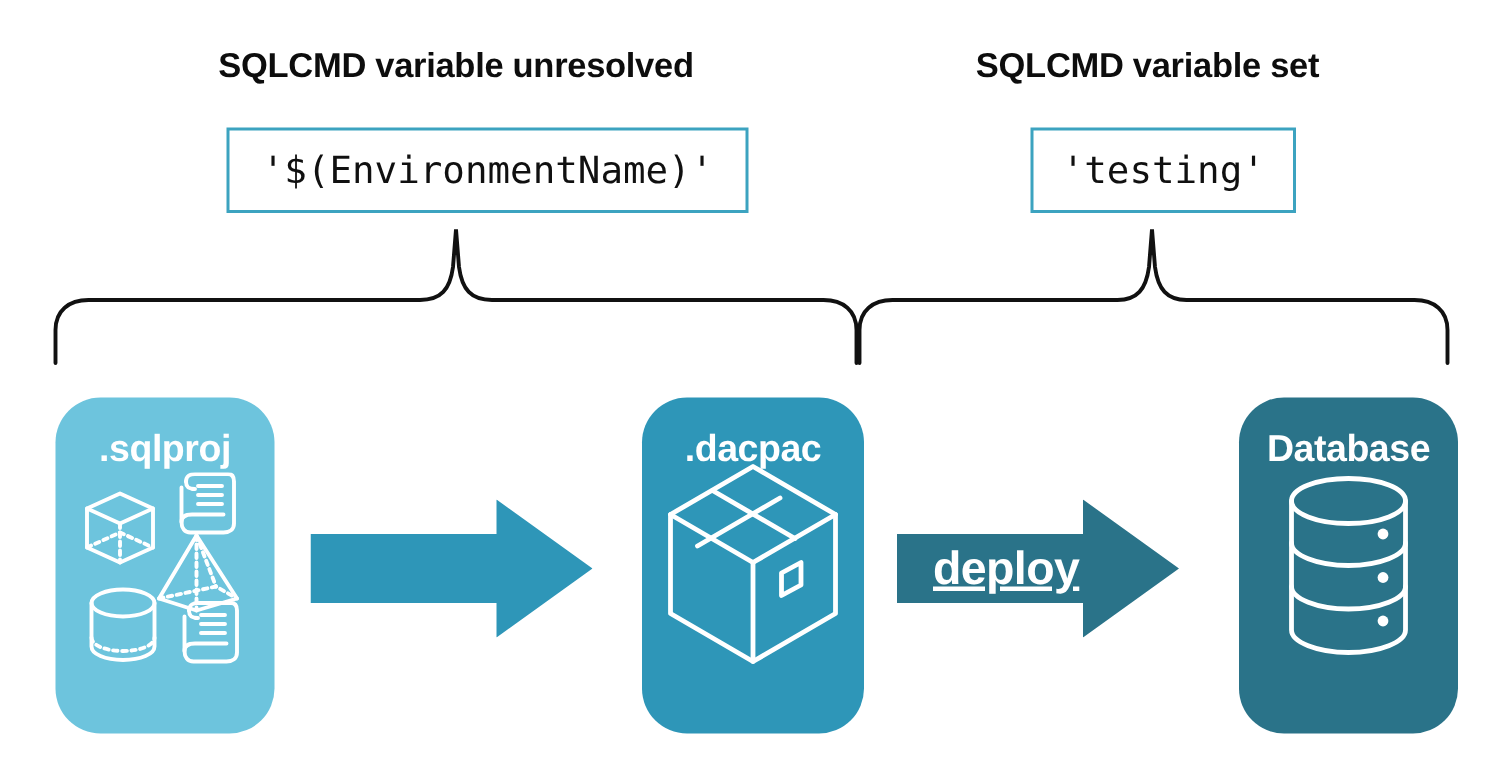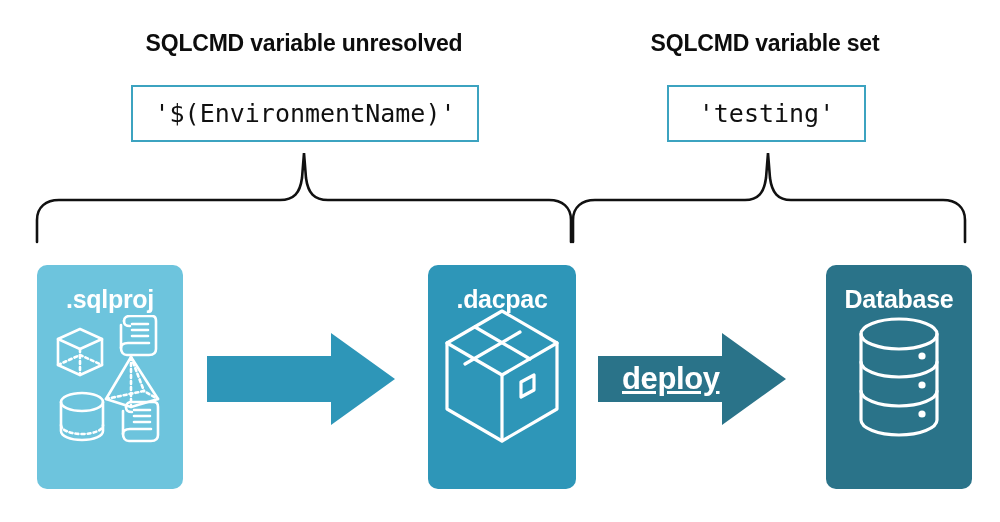--- a/index.html
+++ b/index.html
@@ -41,33 +41,34 @@
     border: 2px solid #3ca3c0;
     background: #ffffff;
     box-sizing: border-box;
     display: flex;
     align-items: center;
     justify-content: center;
     font-family: "DejaVu Sans Mono", monospace;
     font-size: 25px;
     color: #101010;
     white-space: nowrap;
+    margin-left: 20px;
   }
   #codebox-left  { left: 131px; top: 85px;  width: 348px; height: 57px; }
-  #codebox-right { left: 667px; top: 85px;  width: 199px; height: 57px; }
+  #codebox-right { left: 667px; top: 85px;  width: 177px; height: 57px; }
 
   
   .brace-svg { position: absolute; }
   #brace-left  { left: 28px;  top: 150px; }
   #brace-right { left: 564px; top: 150px; }
 
   
   .card {
     position: absolute;
-    border-radius: 10px;
+    border-radius: 30px;
     box-sizing: border-box;
   }
   .card-title {
     position: absolute;
     left: 0; right: 0;
     text-align: center;
     color: #ffffff;
     font-weight: bold;
     font-size: 25px;
     letter-spacing: -0.3px;

